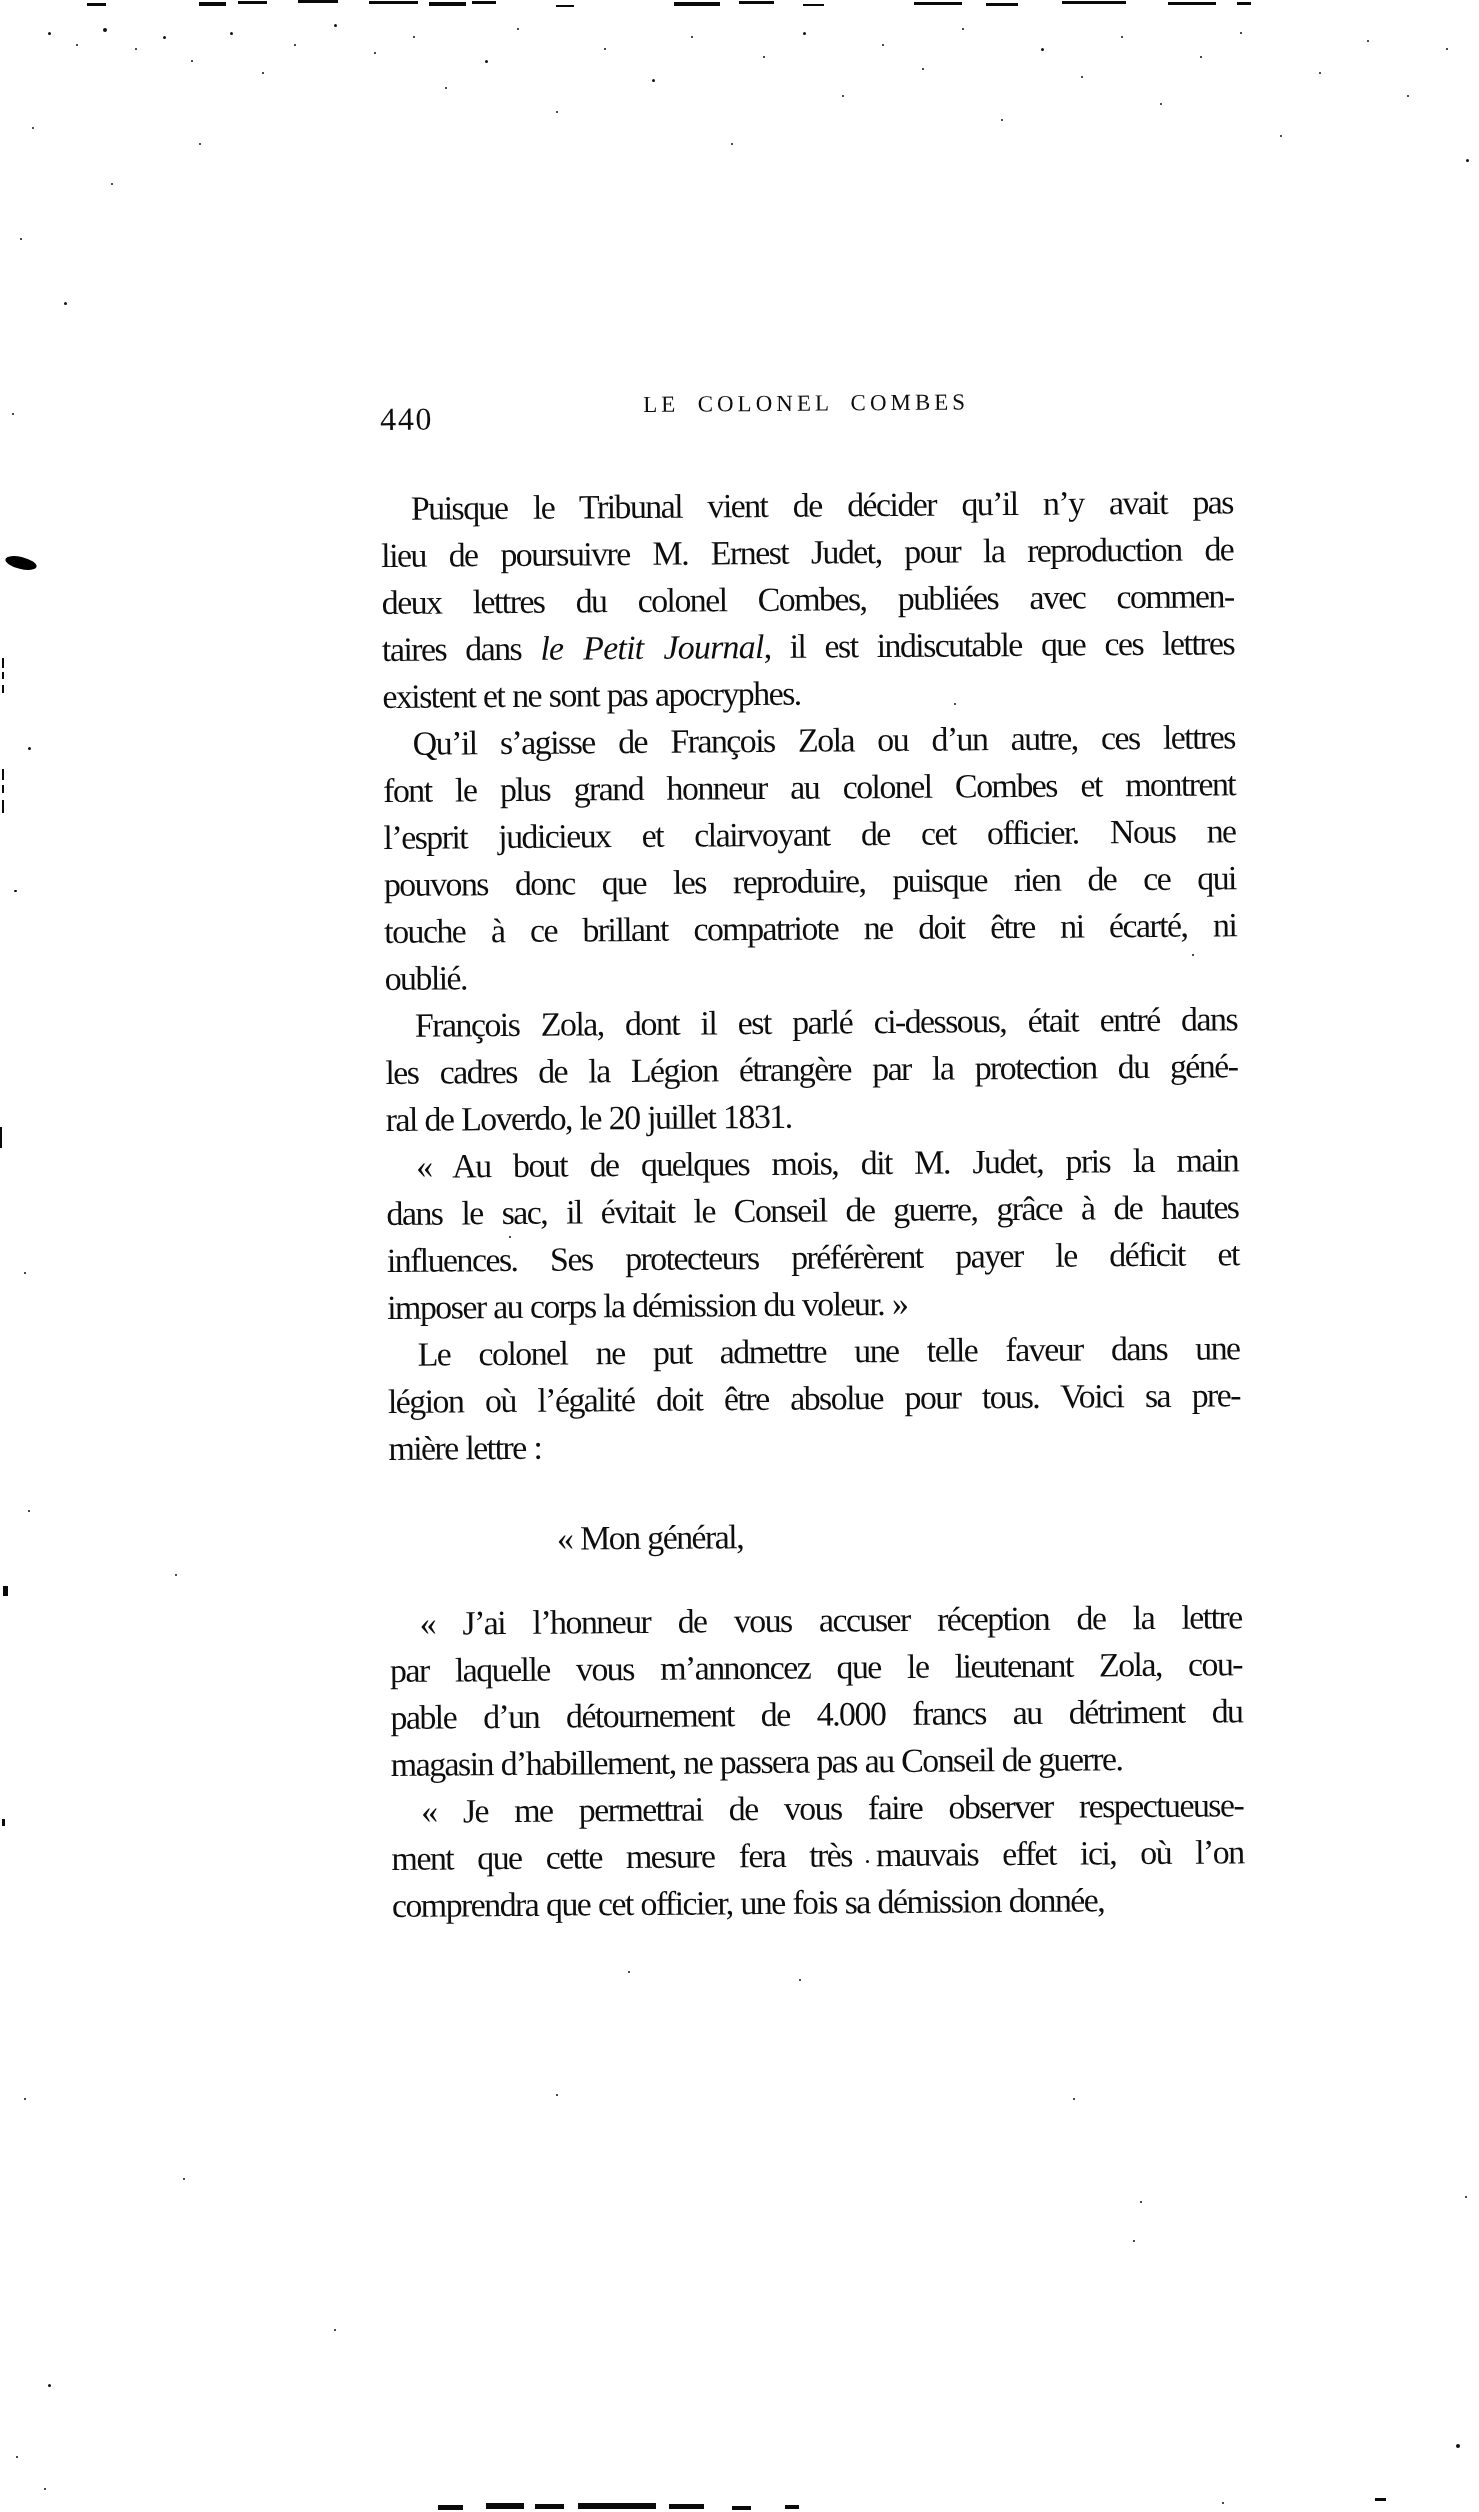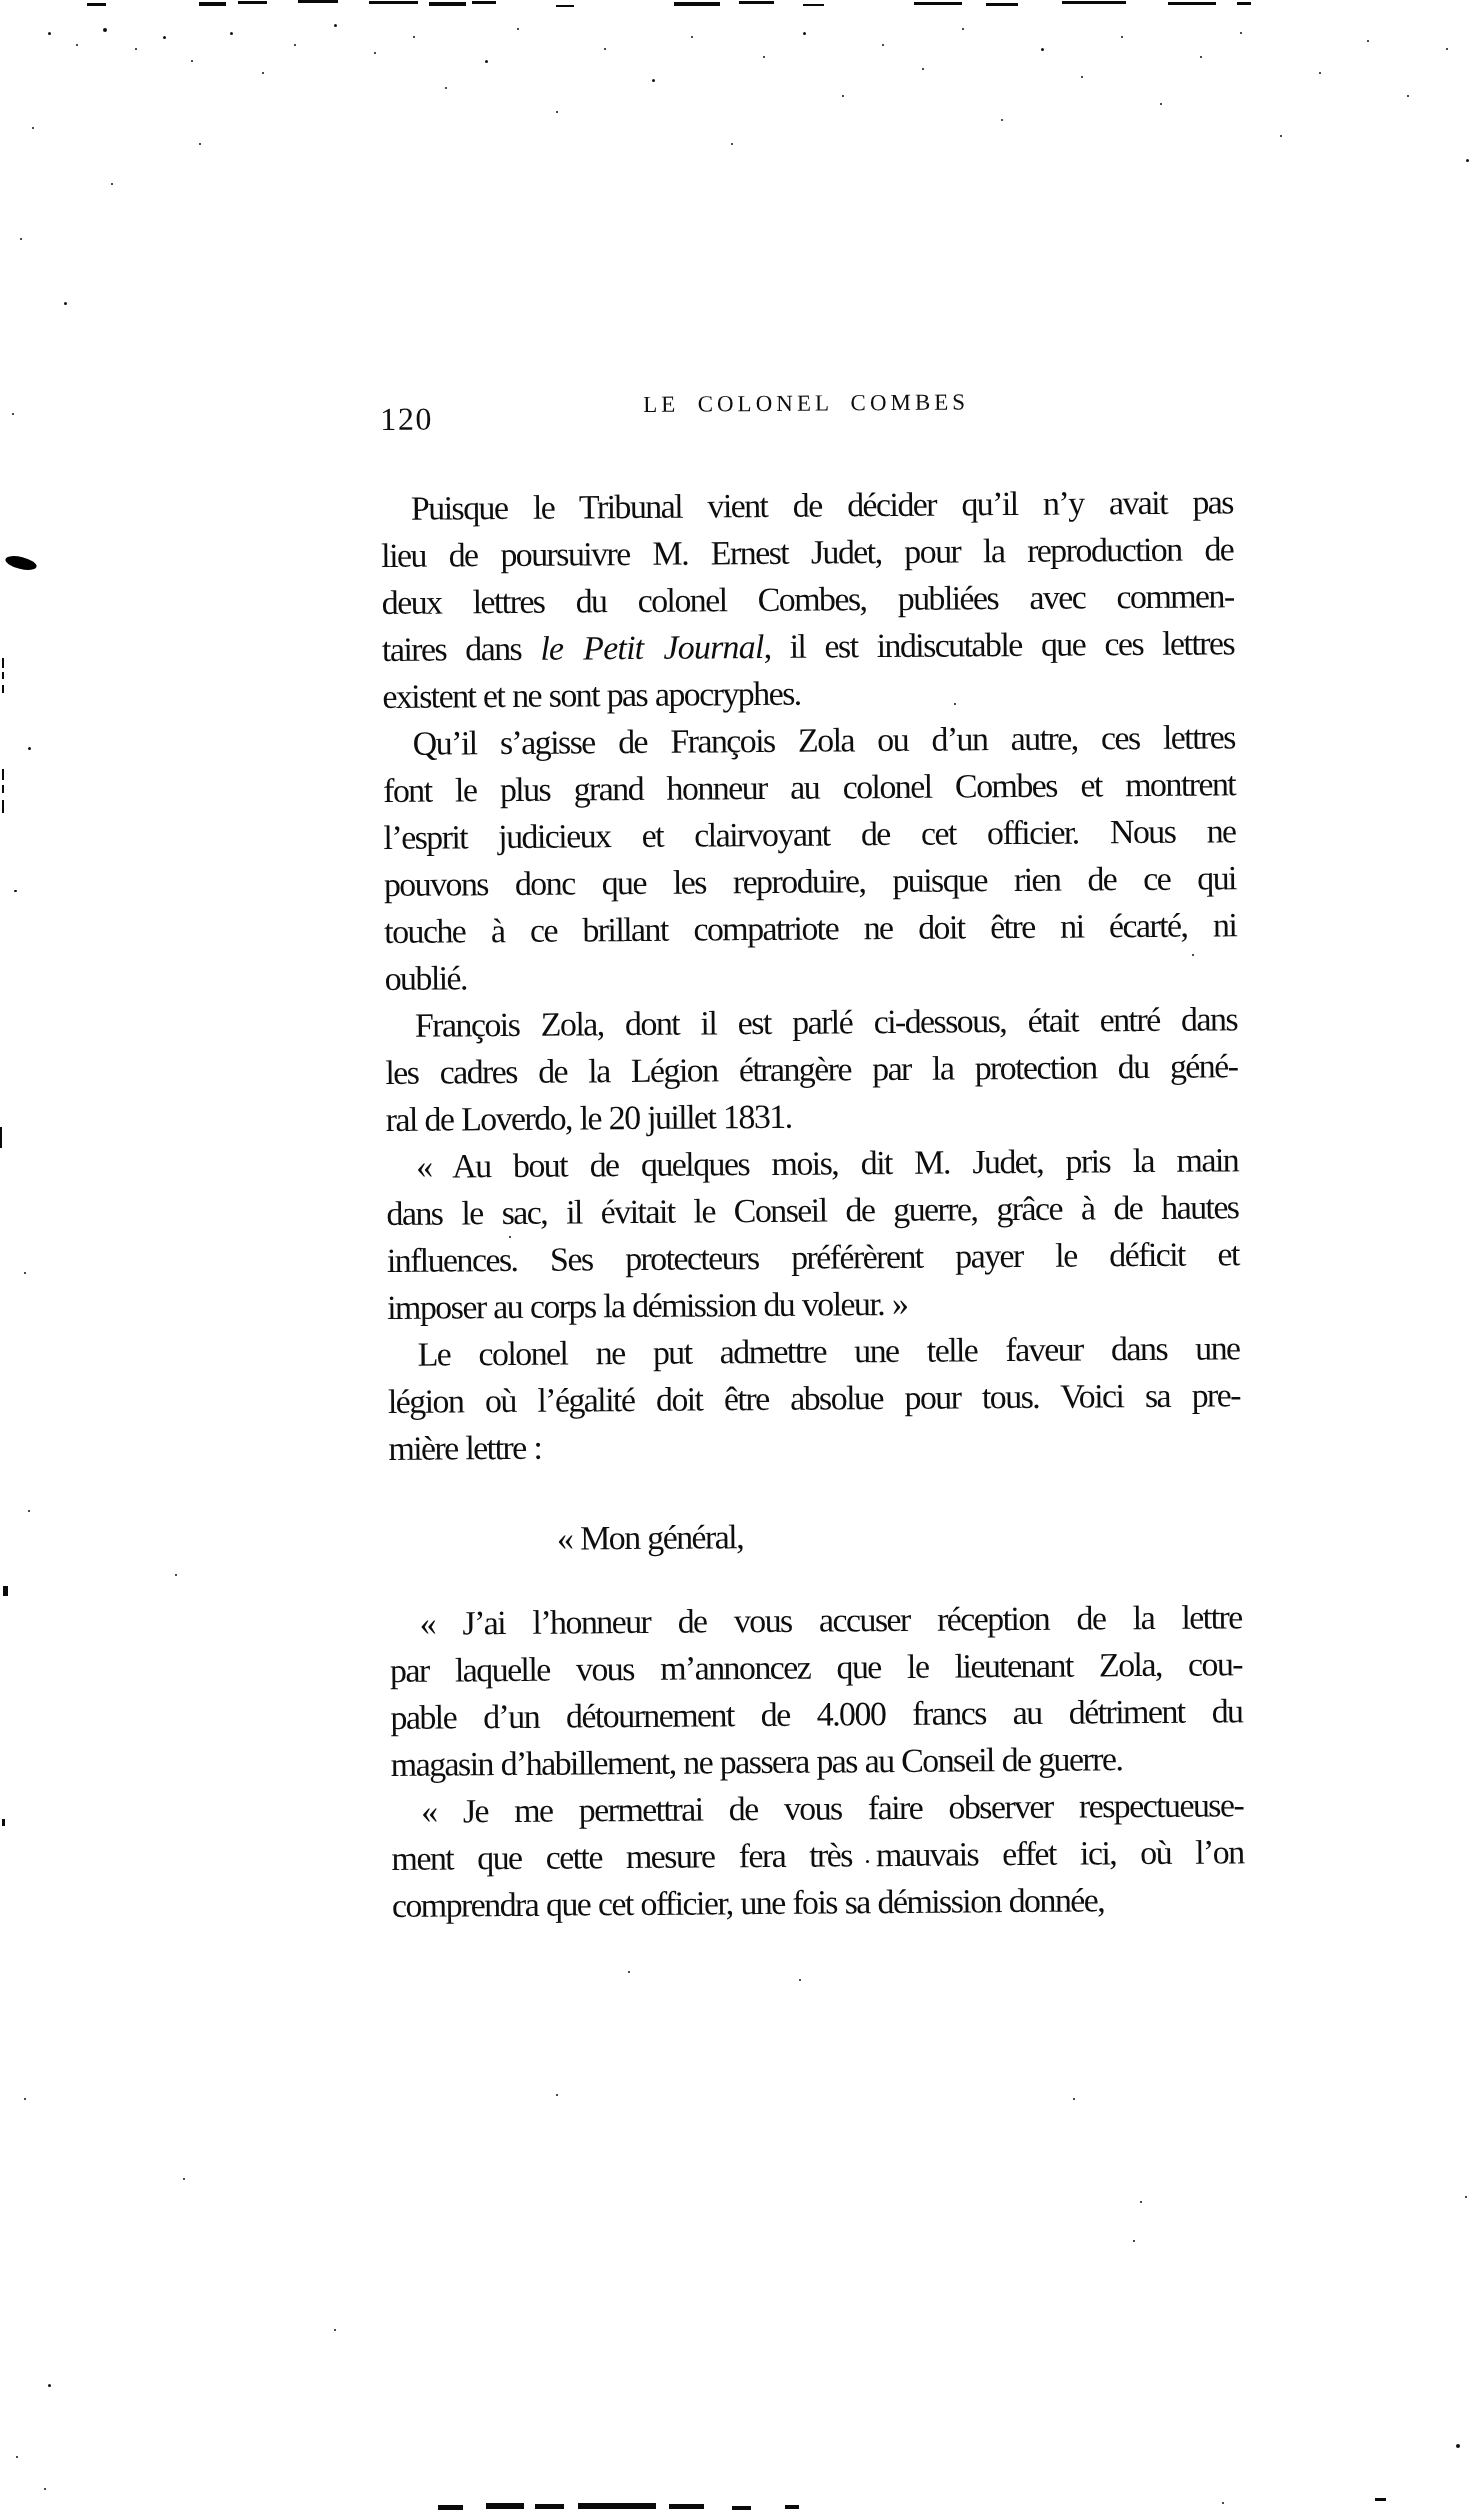--- a/index.html
+++ b/index.html
@@ -56,21 +56,21 @@
     position: absolute; left: 4.8px; top: 557px; width: 32px; height: 12px;
     background: #000; border-radius: 50%; transform: rotate(14deg);
   }
 </style>
 </head>
 <body>
 
 <div class="page">
   <div class="content">
     <div class="header">
-      <div class="pagenum">120</div>
+      <div class="pagenum">440</div>
       <div class="runtitle">LE COLONEL COMBES</div>
     </div>
     <div class="textblock">
         <div class="para">
           <div class="line indent">Puisque le Tribunal vient de décider qu’il n’y avait pas</div>
           <div class="line">lieu de poursuivre M. Ernest Judet, pour la reproduction de</div>
           <div class="line">deux lettres du colonel Combes, publiées avec commen-</div>
           <div class="line"><span class="">taires dans </span><span class="italic">le Petit Journal</span><span class="">, il est indiscutable que ces lettres</span></div>
           <div class="line endline">existent et ne sont pas apocryphes.</div>
         </div>

